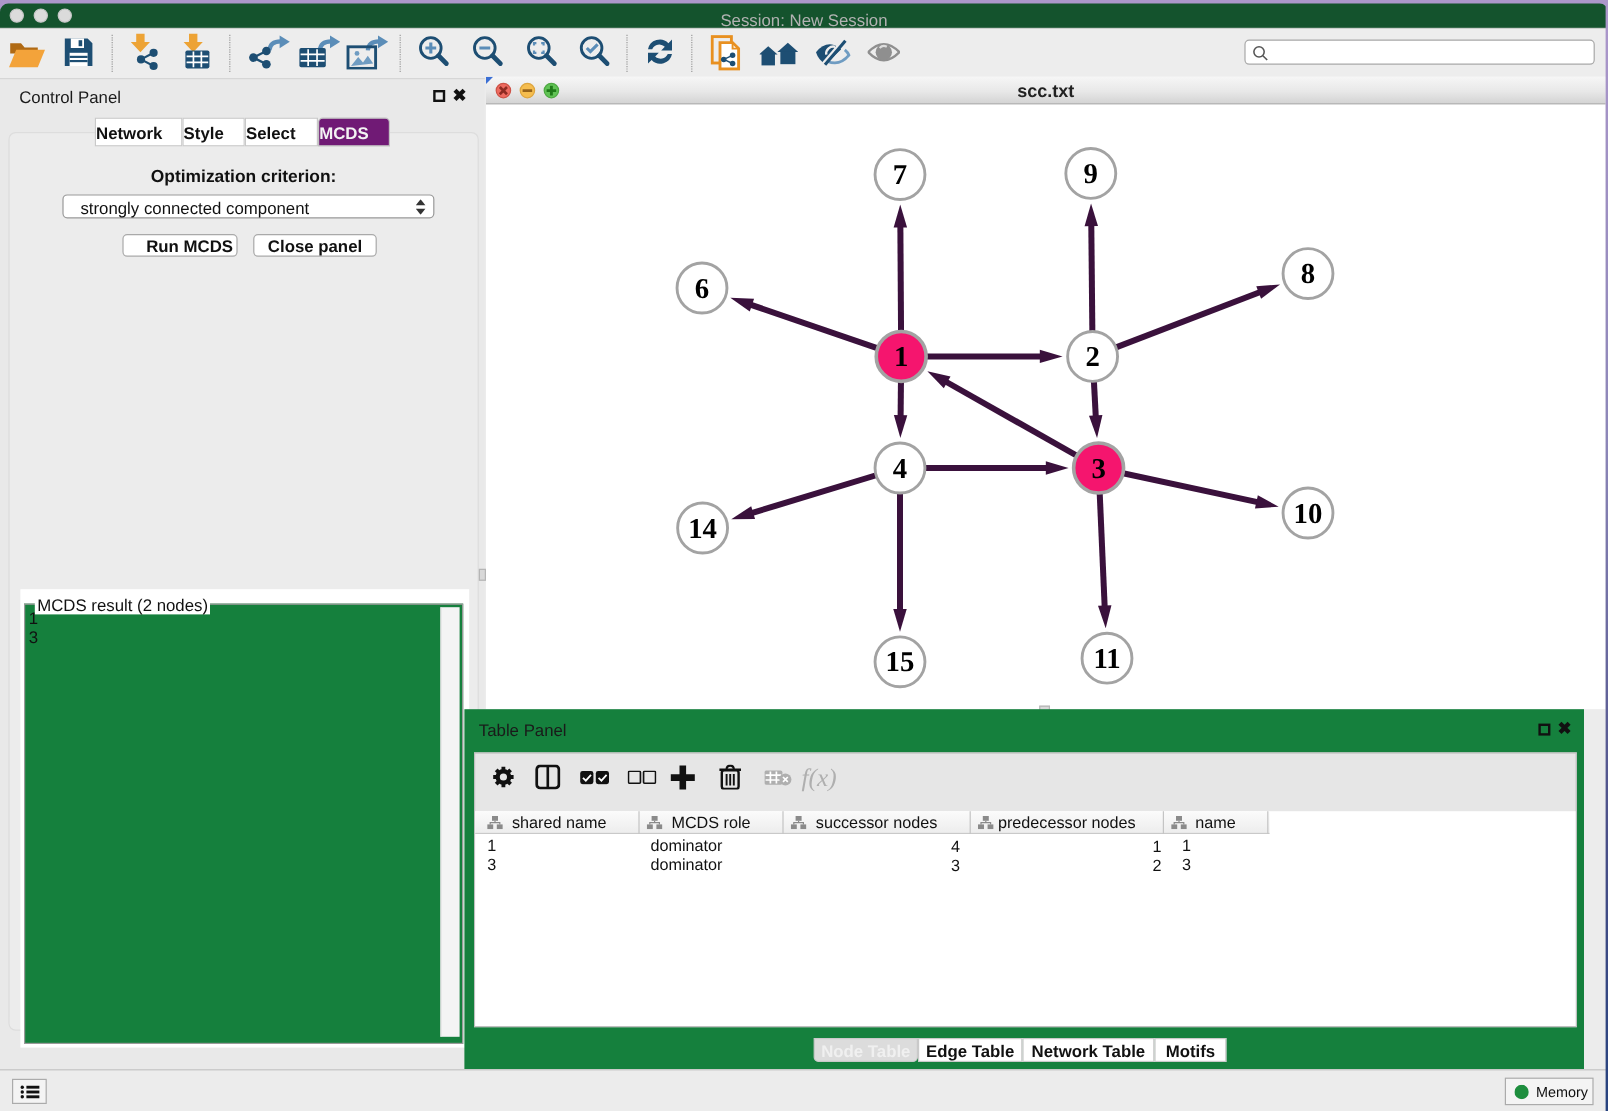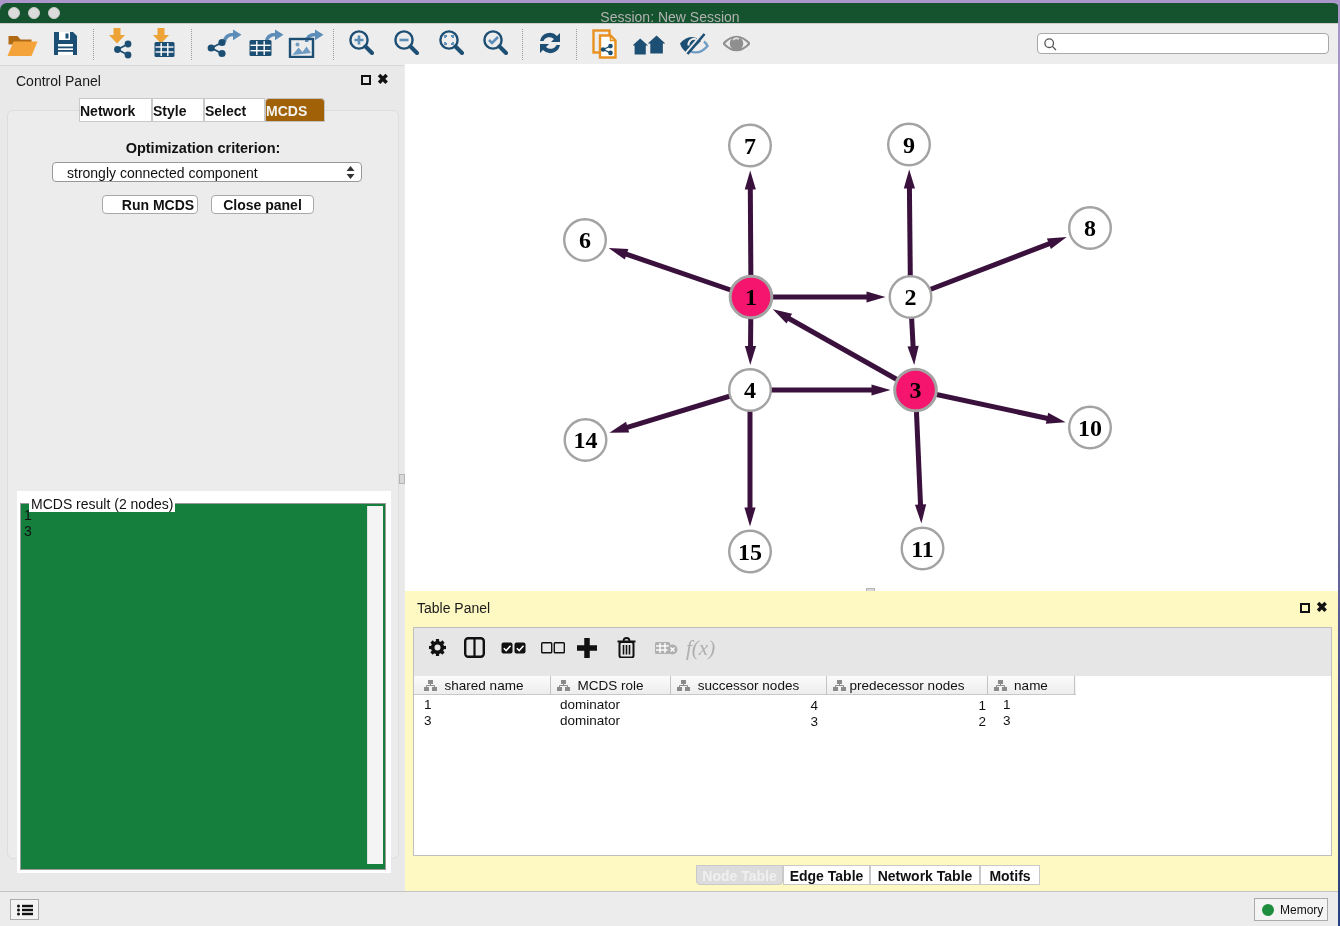--- a/index.html
+++ b/index.html
@@ -19,39 +19,39 @@
 .tbi{position:absolute;top:0;}
 
 #search{left:1037px;top:9px;width:292px;height:21px;background:#FFFFFF;border:1px solid #A8A8A8;border-radius:4px;box-sizing:border-box;}
 
 #cp{left:0;top:65px;width:404px;height:826px;background:#E9E9E9;border-top:1px solid #D6D6D6;}
 #cpTitle{left:16px;top:7px;font-size:14px;color:#1A1A1A;}
 .winbtn{position:absolute;font-size:13px;color:#111;}
 .tabs{position:absolute;display:flex;z-index:5;}
 .tab{box-sizing:border-box;border:1px solid #C9C9C9;background:#FFFFFF;color:#111;
   font-size:14px;font-weight:bold;padding-top:4px;height:24px;}
-.tab.sel{background:#a16207;color:#F3F3F3;border-color:#C2C2C2;border-radius:4px 4px 0 0;}
+.tab.sel{background:#701a75;color:#F3F3F3;border-color:#C2C2C2;border-radius:4px 4px 0 0;}
 #cpBody{left:7px;top:44px;width:390px;height:747px;background:#ECECEC;border:1px solid #DDDDDD;border-radius:6px;}
 #optLabel{left:0;top:29px;width:390px;text-align:center;font-size:14.5px;color:#111;font-weight:bold;}
 #combo{left:44px;top:51px;width:310px;height:20px;background:#FFFFFF;border:1px solid #999999;border-radius:4px;box-sizing:border-box;}
 #combo .ctext{position:absolute;left:14px;top:2px;font-size:14px;color:#111;}
 .btn{position:absolute;height:19px;background:#FFFFFF;border:1px solid #A9A9A9;border-radius:4px;
   box-sizing:border-box;text-align:center;font-size:14px;font-weight:bold;color:#111;padding-top:1px;}
 #mcdsWrap{left:9px;top:380px;width:374px;height:382px;background:#FFFFFF;}
 #fieldset{left:3px;top:12px;width:364px;height:365px;border:1px solid #9A9A9A;background:#15803d;text-align:right;}
 #legend{left:8px;top:-8px;background:#FFFFFF;font-size:14px;color:#111;padding:0 2px;}
 #mcdsText{left:3px;top:3px;font-size:14px;color:#111;line-height:16px;}
 #mcdsSb{right:2px;top:2px;width:15px;height:358px;background:#F4F4F4;border-left:1px solid #E0E0E0;}
 
 #netwin{left:405px;top:64px;width:933px;height:527px;background:#FFFFFF;}
 #netTitle{left:0;top:0;width:933px;height:23px;background:linear-gradient(#F6F6F6,#E8E8E8 55%,#D4D4D4);border-bottom:1px solid #A8A8A8;box-sizing:border-box;}
 #netTitle .tl{position:absolute;top:5px;width:13px;height:13px;border-radius:50%;box-sizing:border-box;}
 #netName{left:0;top:4px;width:933px;text-align:center;font-size:15px;font-weight:bold;color:#222;}
 
-#tp{left:405px;top:591px;width:933px;height:300px;background:#fef9c3;}
+#tp{left:387px;top:591px;width:933px;height:300px;background:#15803d;}
 #tpTitle{left:12px;top:9px;font-size:14px;color:#1A1A1A;}
 #tbox{left:8px;top:36px;width:919px;height:229px;background:#E6E6E6;border:1px solid #BFBFBF;box-sizing:border-box;}
 #theadbg{left:0;top:48px;width:917px;height:19px;background:#FFFFFF;}
 #thead{left:0;top:48px;width:662px;height:19px;background:linear-gradient(#FBFBFB,#EDEDED);border-bottom:1px solid #C9C9C9;box-sizing:border-box;}
 .hc{position:absolute;top:0;height:19px;border-right:1px solid #C4C4C4;box-sizing:border-box;}
 .hc span{position:absolute;width:100%;text-align:center;top:2px;font-size:13.5px;color:#111;}
 #trows{left:0;top:67px;width:917px;height:160px;background:#FFFFFF;}
 .cell{position:absolute;font-size:13.5px;color:#111;}
 
 .btab{box-sizing:border-box;border:1px solid #C9C9C9;background:#FFFFFF;color:#111;
@@ -248,20 +248,38 @@
       <div id="fieldset" class="abs">
         <div id="legend" class="abs">MCDS result (2 nodes)</div>
         <div id="mcdsText" class="abs">1<br>3</div>
         <div id="mcdsSb" class="abs"></div>
       </div>
     </div>
   </div>
 </div>
 
 <div id="netwin" class="abs">
+  <div id="netTitle" class="abs">
+    <svg class="abs" style="left:0;top:0;" width="6" height="6" viewBox="0 0 6 6">
+        <polygon points="0,0 6,0 0,6" fill="#3B6FD4"></polygon>
+      </svg>
+    <div class="tl" style="left:8px;background:#EE6B60;border:1px solid #CE5347;"></div>
+    <div class="tl" style="left:28px;background:#F5BD4F;border:1px solid #DDA53E;"></div>
+    <div class="tl" style="left:48px;background:#61C355;border:1px solid #4EA842;"></div>
+    <svg class="abs" style="left:10px;top:7px;" width="9" height="9" viewBox="0 0 9 9">
+        <path d="M1.5,1.5 L7.5,7.5 M7.5,1.5 L1.5,7.5" stroke="#8E2B22" stroke-width="2.2"></path>
+      </svg>
+    <svg class="abs" style="left:30px;top:7px;" width="9" height="9" viewBox="0 0 9 9">
+        <line x1="0.5" y1="4.5" x2="8.5" y2="4.5" stroke="#97641A" stroke-width="2.4"></line>
+      </svg>
+    <svg class="abs" style="left:50px;top:7px;" width="9" height="9" viewBox="0 0 9 9">
+        <path d="M4.5,0.5 L4.5,8.5 M0.5,4.5 L8.5,4.5" stroke="#1F7A18" stroke-width="2.4"></path>
+      </svg>
+    <div id="netName" class="abs">scc.txt</div>
+  </div>
   <svg id="graph" class="abs" style="left:0;top:23px;" width="933" height="504" viewBox="405 87 933 504">
 <g stroke="#3A113C" stroke-width="5" fill="#3A113C">
 <line x1="751.0" y1="297.0" x2="750.3" y2="187.5"></line>
 <polygon stroke="none" points="750.2,170.5 755.9,189.5 744.7,189.5"></polygon>
 <line x1="751.0" y1="297.0" x2="624.7" y2="253.6"></line>
 <polygon stroke="none" points="608.6,248.1 628.4,249.0 624.8,259.6"></polygon>
 <line x1="751.0" y1="297.0" x2="868.5" y2="297.0"></line>
 <polygon stroke="none" points="885.5,297.0 866.5,302.6 866.5,291.4"></polygon>
 <line x1="751.0" y1="297.0" x2="750.5" y2="348.0"></line>
 <polygon stroke="none" points="750.3,365.0 744.9,345.9 756.1,346.1"></polygon>

